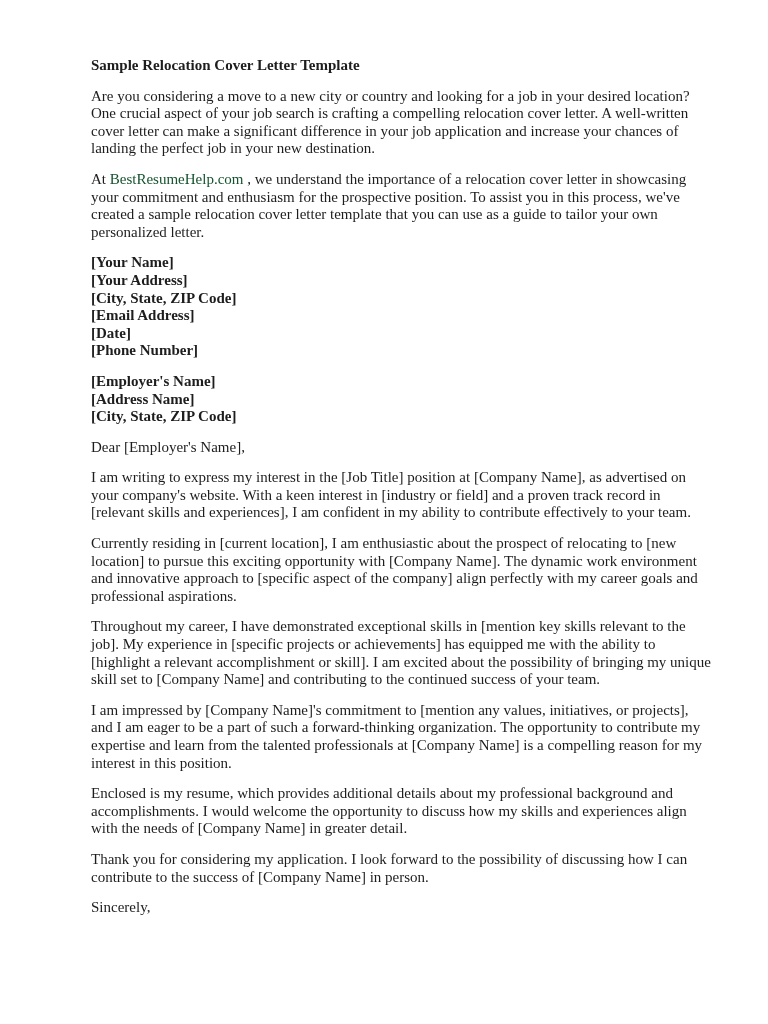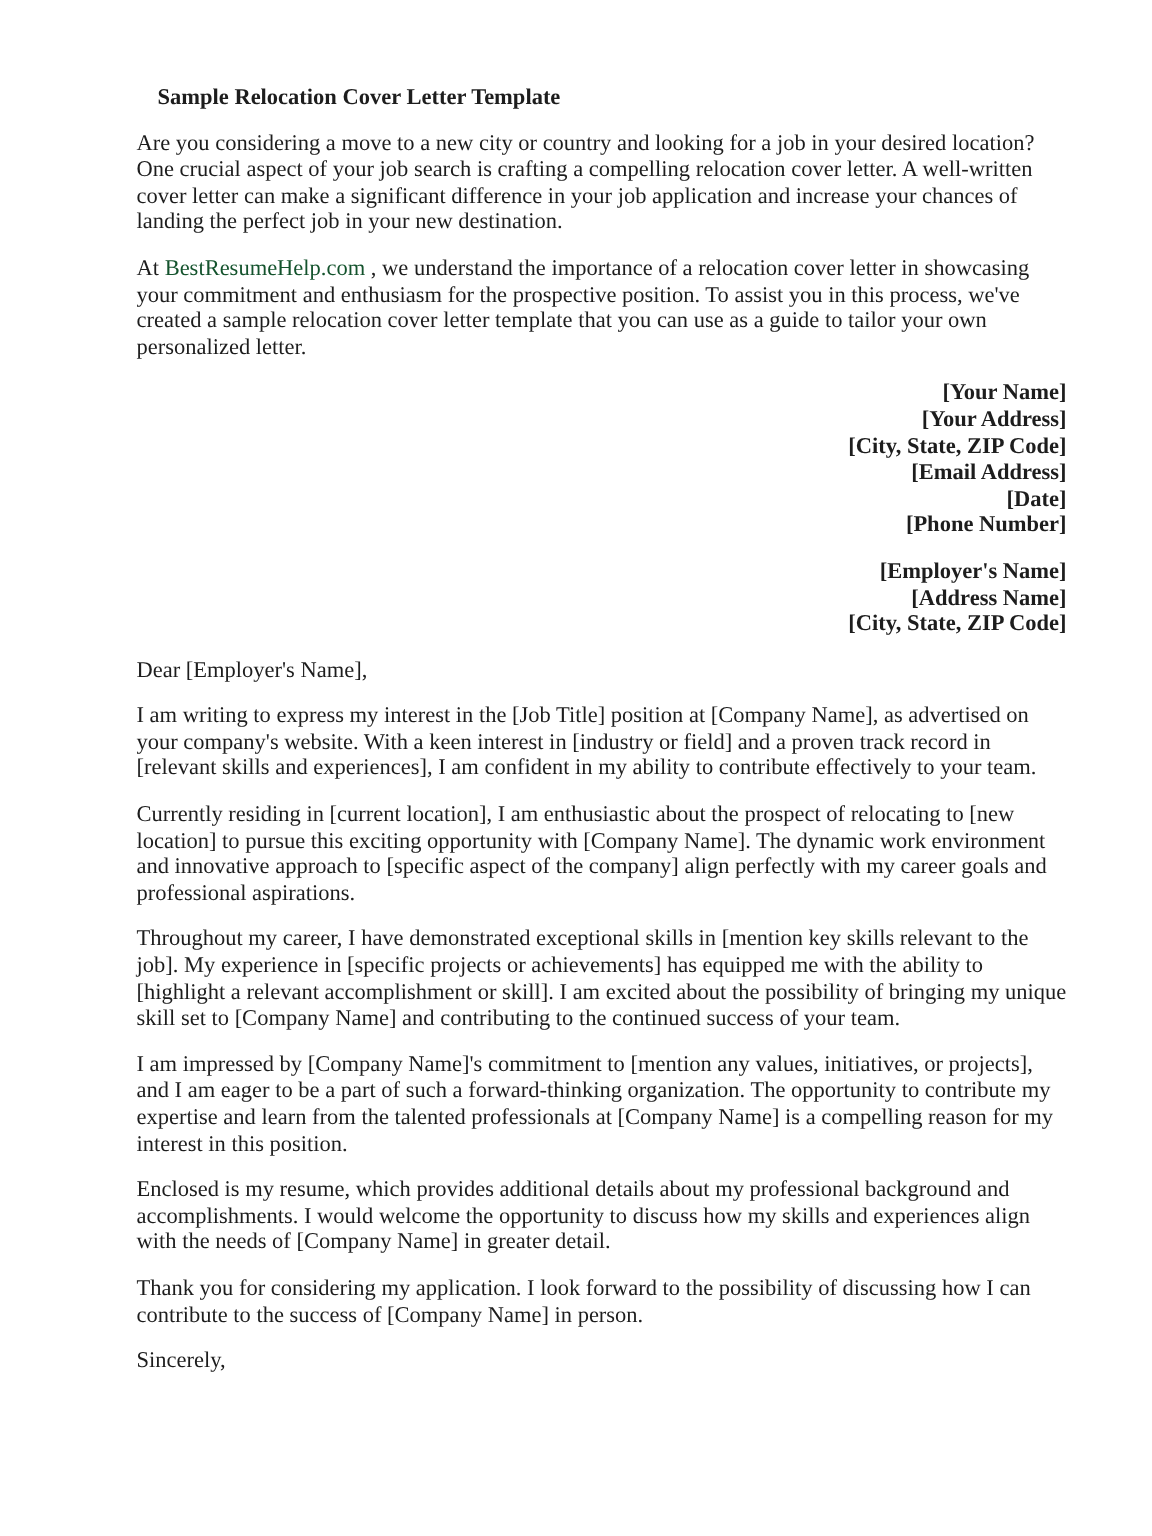--- a/index.html
+++ b/index.html
@@ -21,30 +21,29 @@
     padding: 57px 57px 0 91px;
     font-family: "Liberation Serif", "DejaVu Serif", serif;
     font-size: 15px;
     line-height: 17.6px;
     color: #1d1d1d;
     text-align: left;
   }
   .doc-title {
     font-size: 15px;
     font-weight: bold;
-    margin: 0 0 13px 14px;
+    margin: 0 0 13px 0;
     line-height: 17.6px;
   }
   .content p {
     margin: 0 0 13px 0;
   }
   .address-block {
     font-weight: bold;
     margin: 0 0 13px 0;
-    text-align: right;
   }
   .brand-link {
     color: #14532d;
     font-weight: normal;
     text-decoration: none;
     cursor: pointer;
   }
 </style>
 </head>
 <body>

